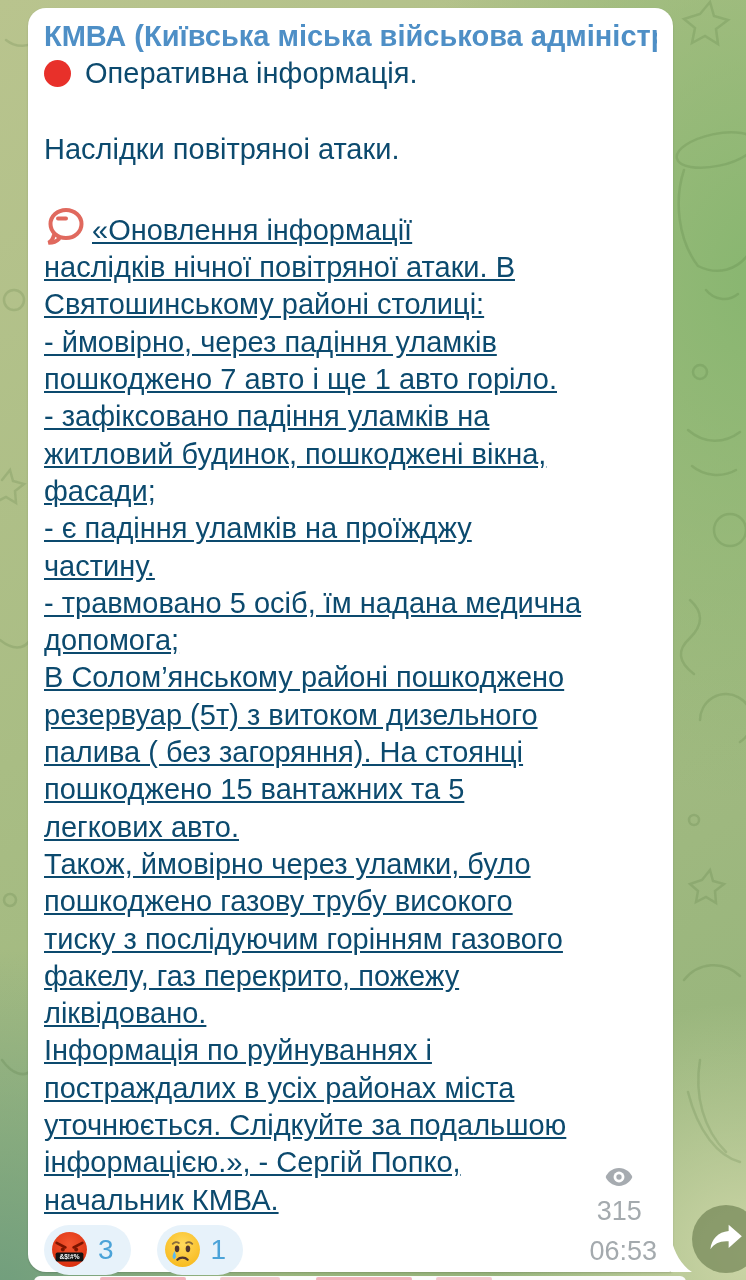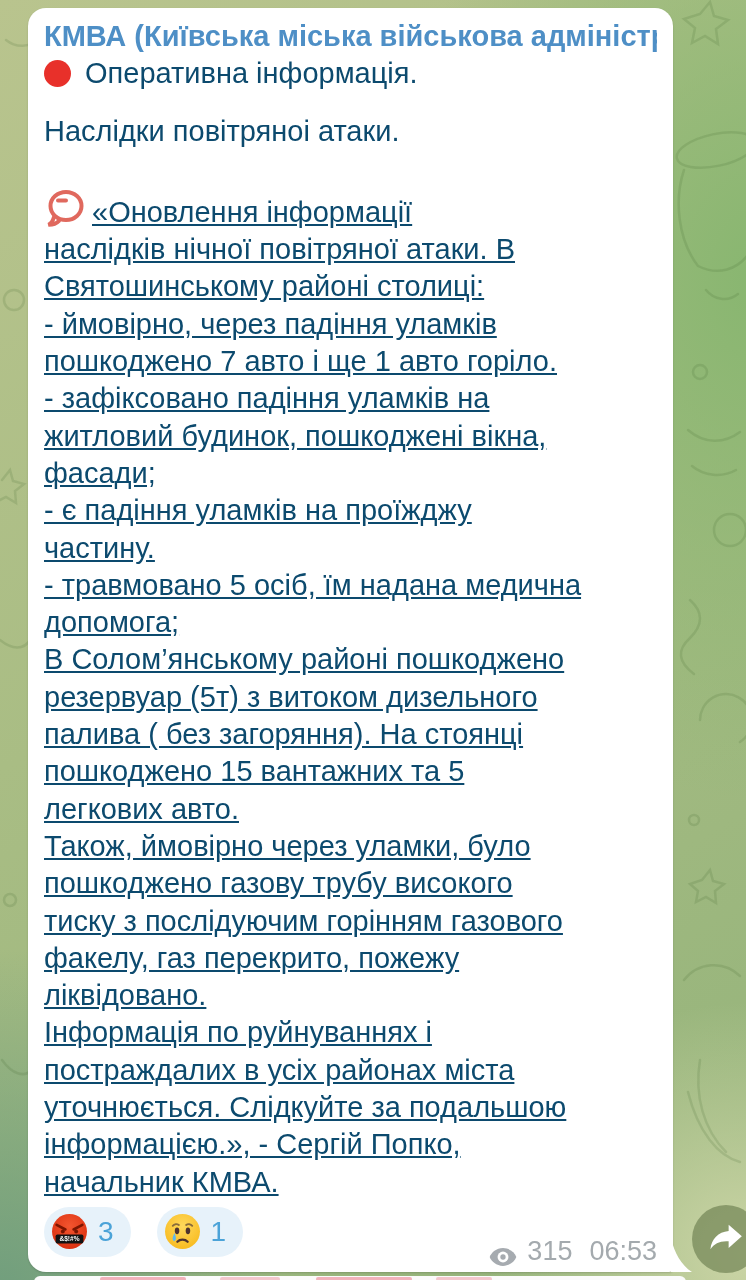--- a/index.html
+++ b/index.html
@@ -20,33 +20,33 @@
     box-sizing:border-box;padding:9px 16px 0 16px;z-index:2;
   }
   .tail{position:absolute;left:671px;top:1238px;z-index:2;}
   .channel-title{
     color:#4e8fc6;font-weight:700;font-size:29px;line-height:38px;
     white-space:nowrap;overflow:hidden;cursor:pointer;
   }
   .msg{color:#0c4a6e;font-size:29px;line-height:37.3px;}
   .headline-row{display:flex;align-items:center;gap:14px;height:37.3px;}
   .red-dot{width:27px;height:27px;border-radius:50%;background:#e8302a;flex:0 0 auto;}
-  .sub{margin-top:21px;}
+  .sub{margin-top:39px;}
   .quote{margin-top:37.3px;}
   .quote-icon{display:inline-block;vertical-align:-6px;margin-right:6px;}
   .quote-text{white-space:pre-line;text-decoration:underline;}
   .reactions{margin-top:6px;display:flex;align-items:center;gap:26px;}
   .pill{
     height:50px;border-radius:25px;background:#e7f2fa;
     display:flex;align-items:center;gap:10px;padding:0 17px 0 7px;cursor:pointer;
   }
   .pill .cnt{color:#4ba3d8;font-size:28px;}
   .meta{
-    position:absolute;right:16px;bottom:5px;display:flex;align-items:flex-end;gap:9px;
-    color:#a4aaae;font-size:27px;
+    position:absolute;right:16px;bottom:5px;display:flex;align-items:center;gap:9px;
+    color:#a4aaae;font-size:27px;flex-direction:column;
   }
   .meta .time{margin-left:8px;}
   .share-btn{
     position:absolute;left:692px;top:1205px;width:68px;height:68px;border-radius:50%;
     background:rgba(122,140,92,0.78);display:flex;align-items:center;justify-content:center;
     z-index:3;cursor:pointer;
   }
   .next-peek{
     position:absolute;left:34px;top:1276px;width:652px;height:6px;
     background:#fbfbfb;border-radius:6px 6px 0 0;z-index:1;

